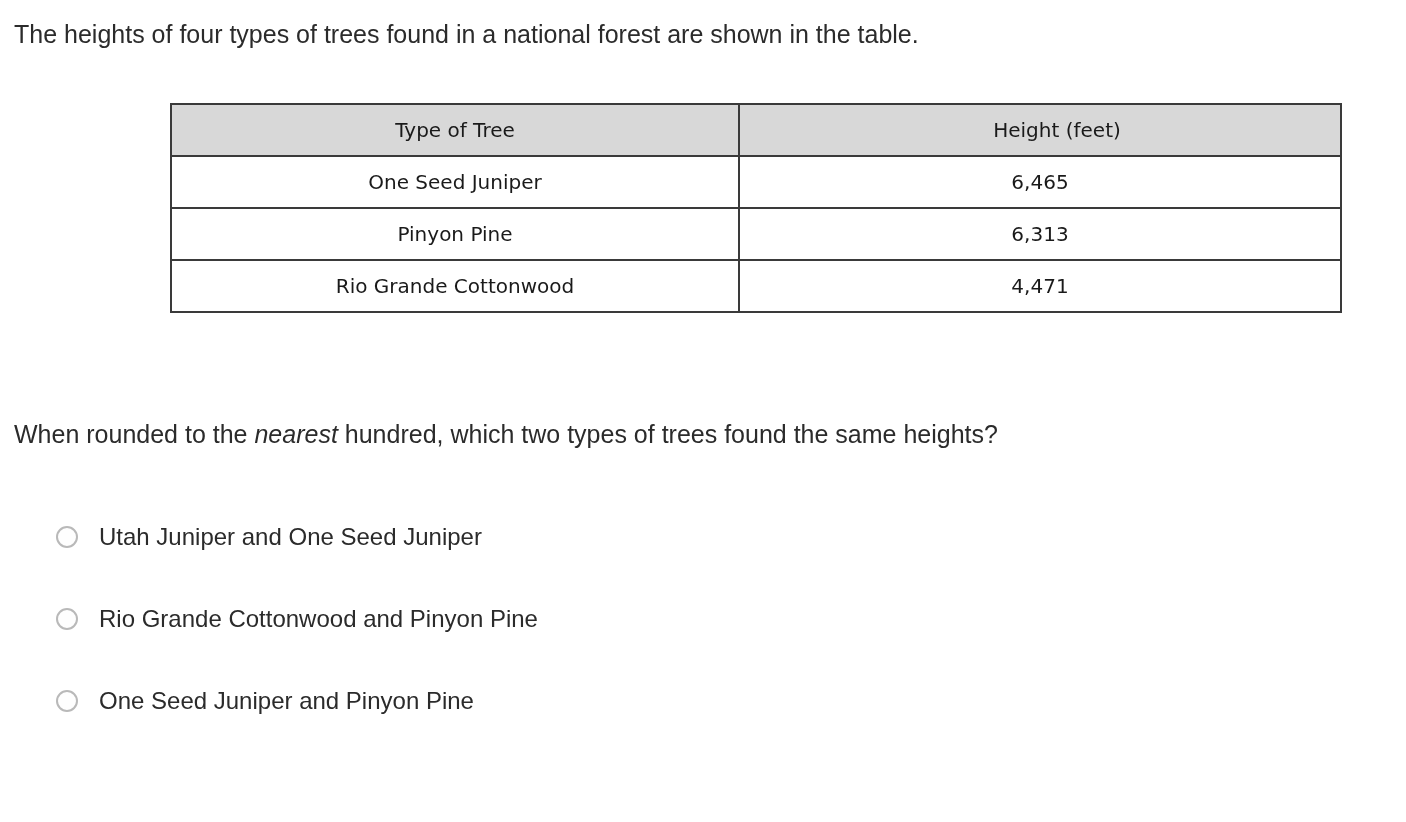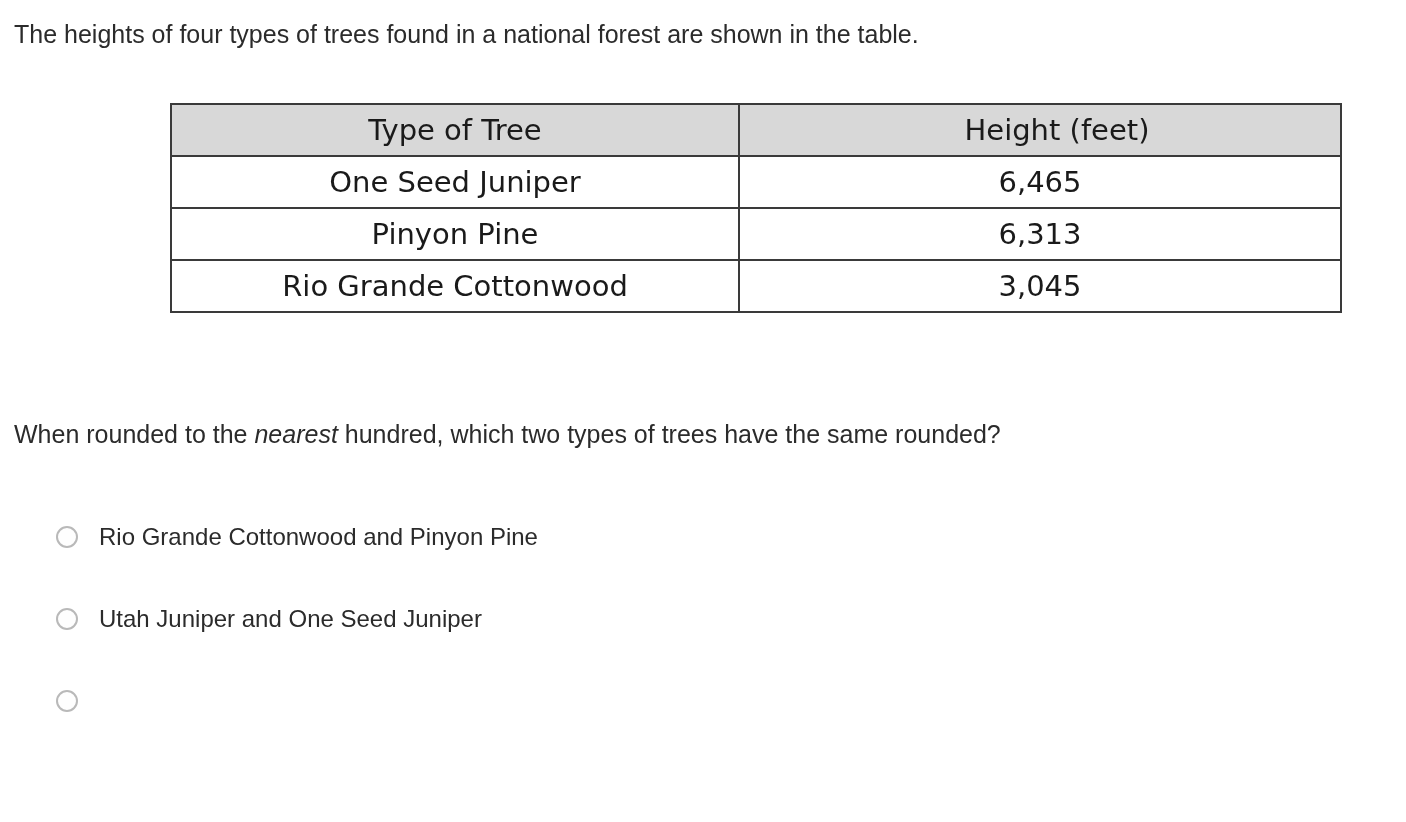--- a/index.html
+++ b/index.html
@@ -31,21 +31,21 @@
     white-space: nowrap;
   }
   .table-wrap {
     position: absolute;
     left: 170px;
     top: 103px;
   }
   table.data-table {
     border-collapse: collapse;
     font-family: "DejaVu Sans", sans-serif;
-    font-size: 29px;
+    font-size: 20px;
     color: #1a1a1a;
   }
   table.data-table th,
   table.data-table td {
     border: 2px solid #3a3a3a;
     text-align: center;
     height: 44px;
     padding: 3px 10px;
     font-weight: normal;
   }
@@ -119,35 +119,36 @@
         <tr>
           <td>One Seed Juniper</td>
           <td>6,465</td>
         </tr>
         <tr>
           <td>Pinyon Pine</td>
           <td>6,313</td>
         </tr>
         <tr>
           <td>Rio Grande Cottonwood</td>
-          <td>3,045</td>
+          <td>4,471</td>
         </tr>
       </tbody>
     </table>
   </div>
 
-  <div class="question"><span>When rounded to the </span><em>nearest</em><span> hundred, which two types of trees have the same rounded?</span></div>
+  <div class="question"><span>When rounded to the </span><em>nearest</em><span> hundred, which two types of trees found the same heights?</span></div>
 
   <div class="choices">
+    <div class="choice">
+      <span class="radio"></span>
+      <span class="choice-label">Utah Juniper and One Seed Juniper</span>
+    </div>
     <div class="choice">
       <span class="radio"></span>
       <span class="choice-label">Rio Grande Cottonwood and Pinyon Pine</span>
     </div>
     <div class="choice">
       <span class="radio"></span>
-      <span class="choice-label">Utah Juniper and One Seed Juniper</span>
-    </div>
-    <div class="choice">
-      <span class="radio"></span>
+      <span class="choice-label">One Seed Juniper and Pinyon Pine</span>
     </div>
   </div>
 
 </div>
 
 </body></html>

